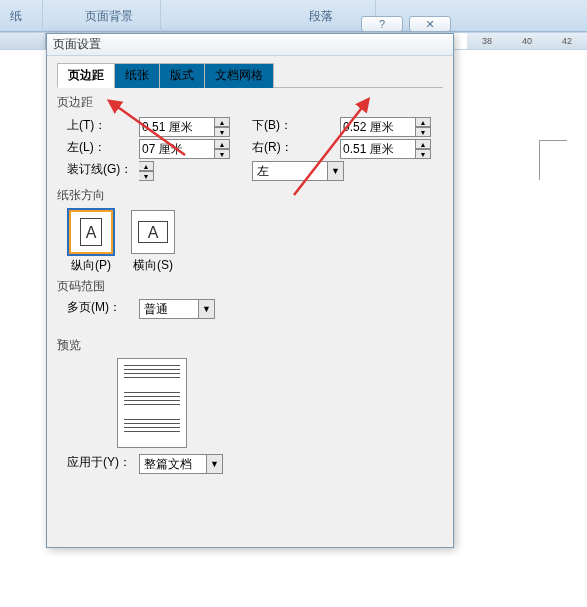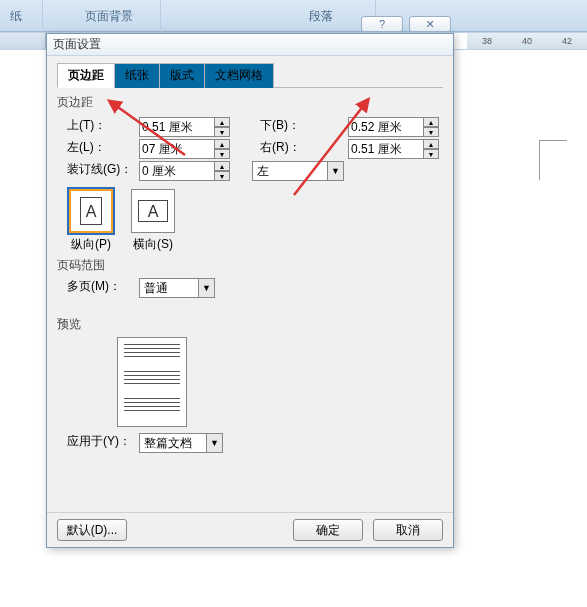--- a/index.html
+++ b/index.html
@@ -25,21 +25,21 @@
 
 .dlg-body { padding: 6px 10px 8px 10px; }
 
 .tabs { display: flex; border-bottom: 1px solid #b8b8b8; margin-bottom: 6px; }
 .tab { padding: 3px 10px; border: 1px solid #b8b8b8; border-bottom: none; margin-right: -1px; background: #0369a1; position: relative; top: 1px; cursor: pointer; }
 .tab.active { background: #fff; border-bottom: 1px solid #fff; font-weight: bold; }
 
 .group-label { color: #444; margin: 4px 0 4px 0; }
 .field-row { display: flex; align-items: flex-start; margin: 2px 0 2px 10px; }
 .field-row .lbl { width: 72px; }
-.field-row.right .lbl { width: 88px; margin-left: 8px; }
+.field-row.right .lbl { width: 88px; }
 .right-col { margin-left: 12px; }
 .two-col { display: flex; }
 .spin { display: inline-flex; align-items: stretch; height: 20px; }
 .spin input { width: 76px; border: 1px solid #888; padding: 0 2px; font-size: 12px; background: #fff; }
 .spin .btns { width: 15px; display: flex; flex-direction: column; }
 .spin .btns button { flex: 1; border: 1px solid #888; border-left: none; background: #e8e8e8; font-size: 7px; line-height: 7px; padding: 0; }
 .sel { height: 20px; display: inline-flex; }
 .sel .val { border: 1px solid #888; background: #fff; padding: 1px 4px; min-width: 76px; display: inline-block; }
 .sel .dd { width: 16px; border: 1px solid #888; border-left: none; background: #e8e8e8; text-align: center; font-size: 9px; line-height: 18px; }
 
@@ -120,21 +120,20 @@
               <input value="07 厘米" style="">
               <span class="btns">
                 <button>▲</button>
                 <button>▼</button>
               </span>
             </span>
           </div>
         <div class="field-row">
             <span class="lbl">装订线(G)：</span>
           <span class="spin">
-              <input value="0 厘米" style="">
               <span class="btns">
                 <button>▲</button>
                 <button>▼</button>
               </span>
             </span>
           </div>
       </div>
       <div class="right-col">
         <div class="field-row right">
             <span class="lbl">下(B)：</span>
@@ -158,20 +157,21 @@
           </div>
         <div class="field-row right">
           <span class="sel">
               <span class="val">左</span>
               <span class="dd">▼</span>
             </span>
           </div>
       </div>
     </div>
 
+    <div class="group-label">纸张方向</div>
     <div class="orient-row">
       <div class="orient-item">
         <div class="orient-box sel-b">
           <svg width="22" height="28">
               <rect x="0.5" y="0.5" width="21" height="27" fill="#fff" stroke="#444"></rect>
               <text x="11" y="20" text-anchor="middle" font-size="16" fill="#333">A</text>
             </svg>
         </div>
         <div class="orient-lbl">纵向(P)</div>
       </div>
@@ -215,25 +215,20 @@
 
     <div class="field-row" style="margin-top:6px">
         <span class="lbl">应用于(Y)：</span>
       <span class="sel">
           <span class="val" style="min-width:68px">整篇文档</span>
           <span class="dd">▼</span>
         </span>
       </div>
   </div>
 
-  <div class="dlg-btns">
-    <button class="btn left">默认(D)...</button>
-    <button class="btn">确定</button>
-    <button class="btn">取消</button>
-  </div>
 </div>
 
 <div class="arrow" style="left:100px; top:95px">
   <svg width="90" height="70">
       <defs>
         <marker id="ah1" markerWidth="10" markerHeight="10" refX="2" refY="3" orient="auto">
           <path d="M0,0 L6,3 L0,6 Z" fill="#d33"></path>
         </marker>
       </defs>
   <line x1="85" y1="60" x2="15" y2="10" stroke="#d33" stroke-width="2.5" marker-end="url(#ah1)"></line>

